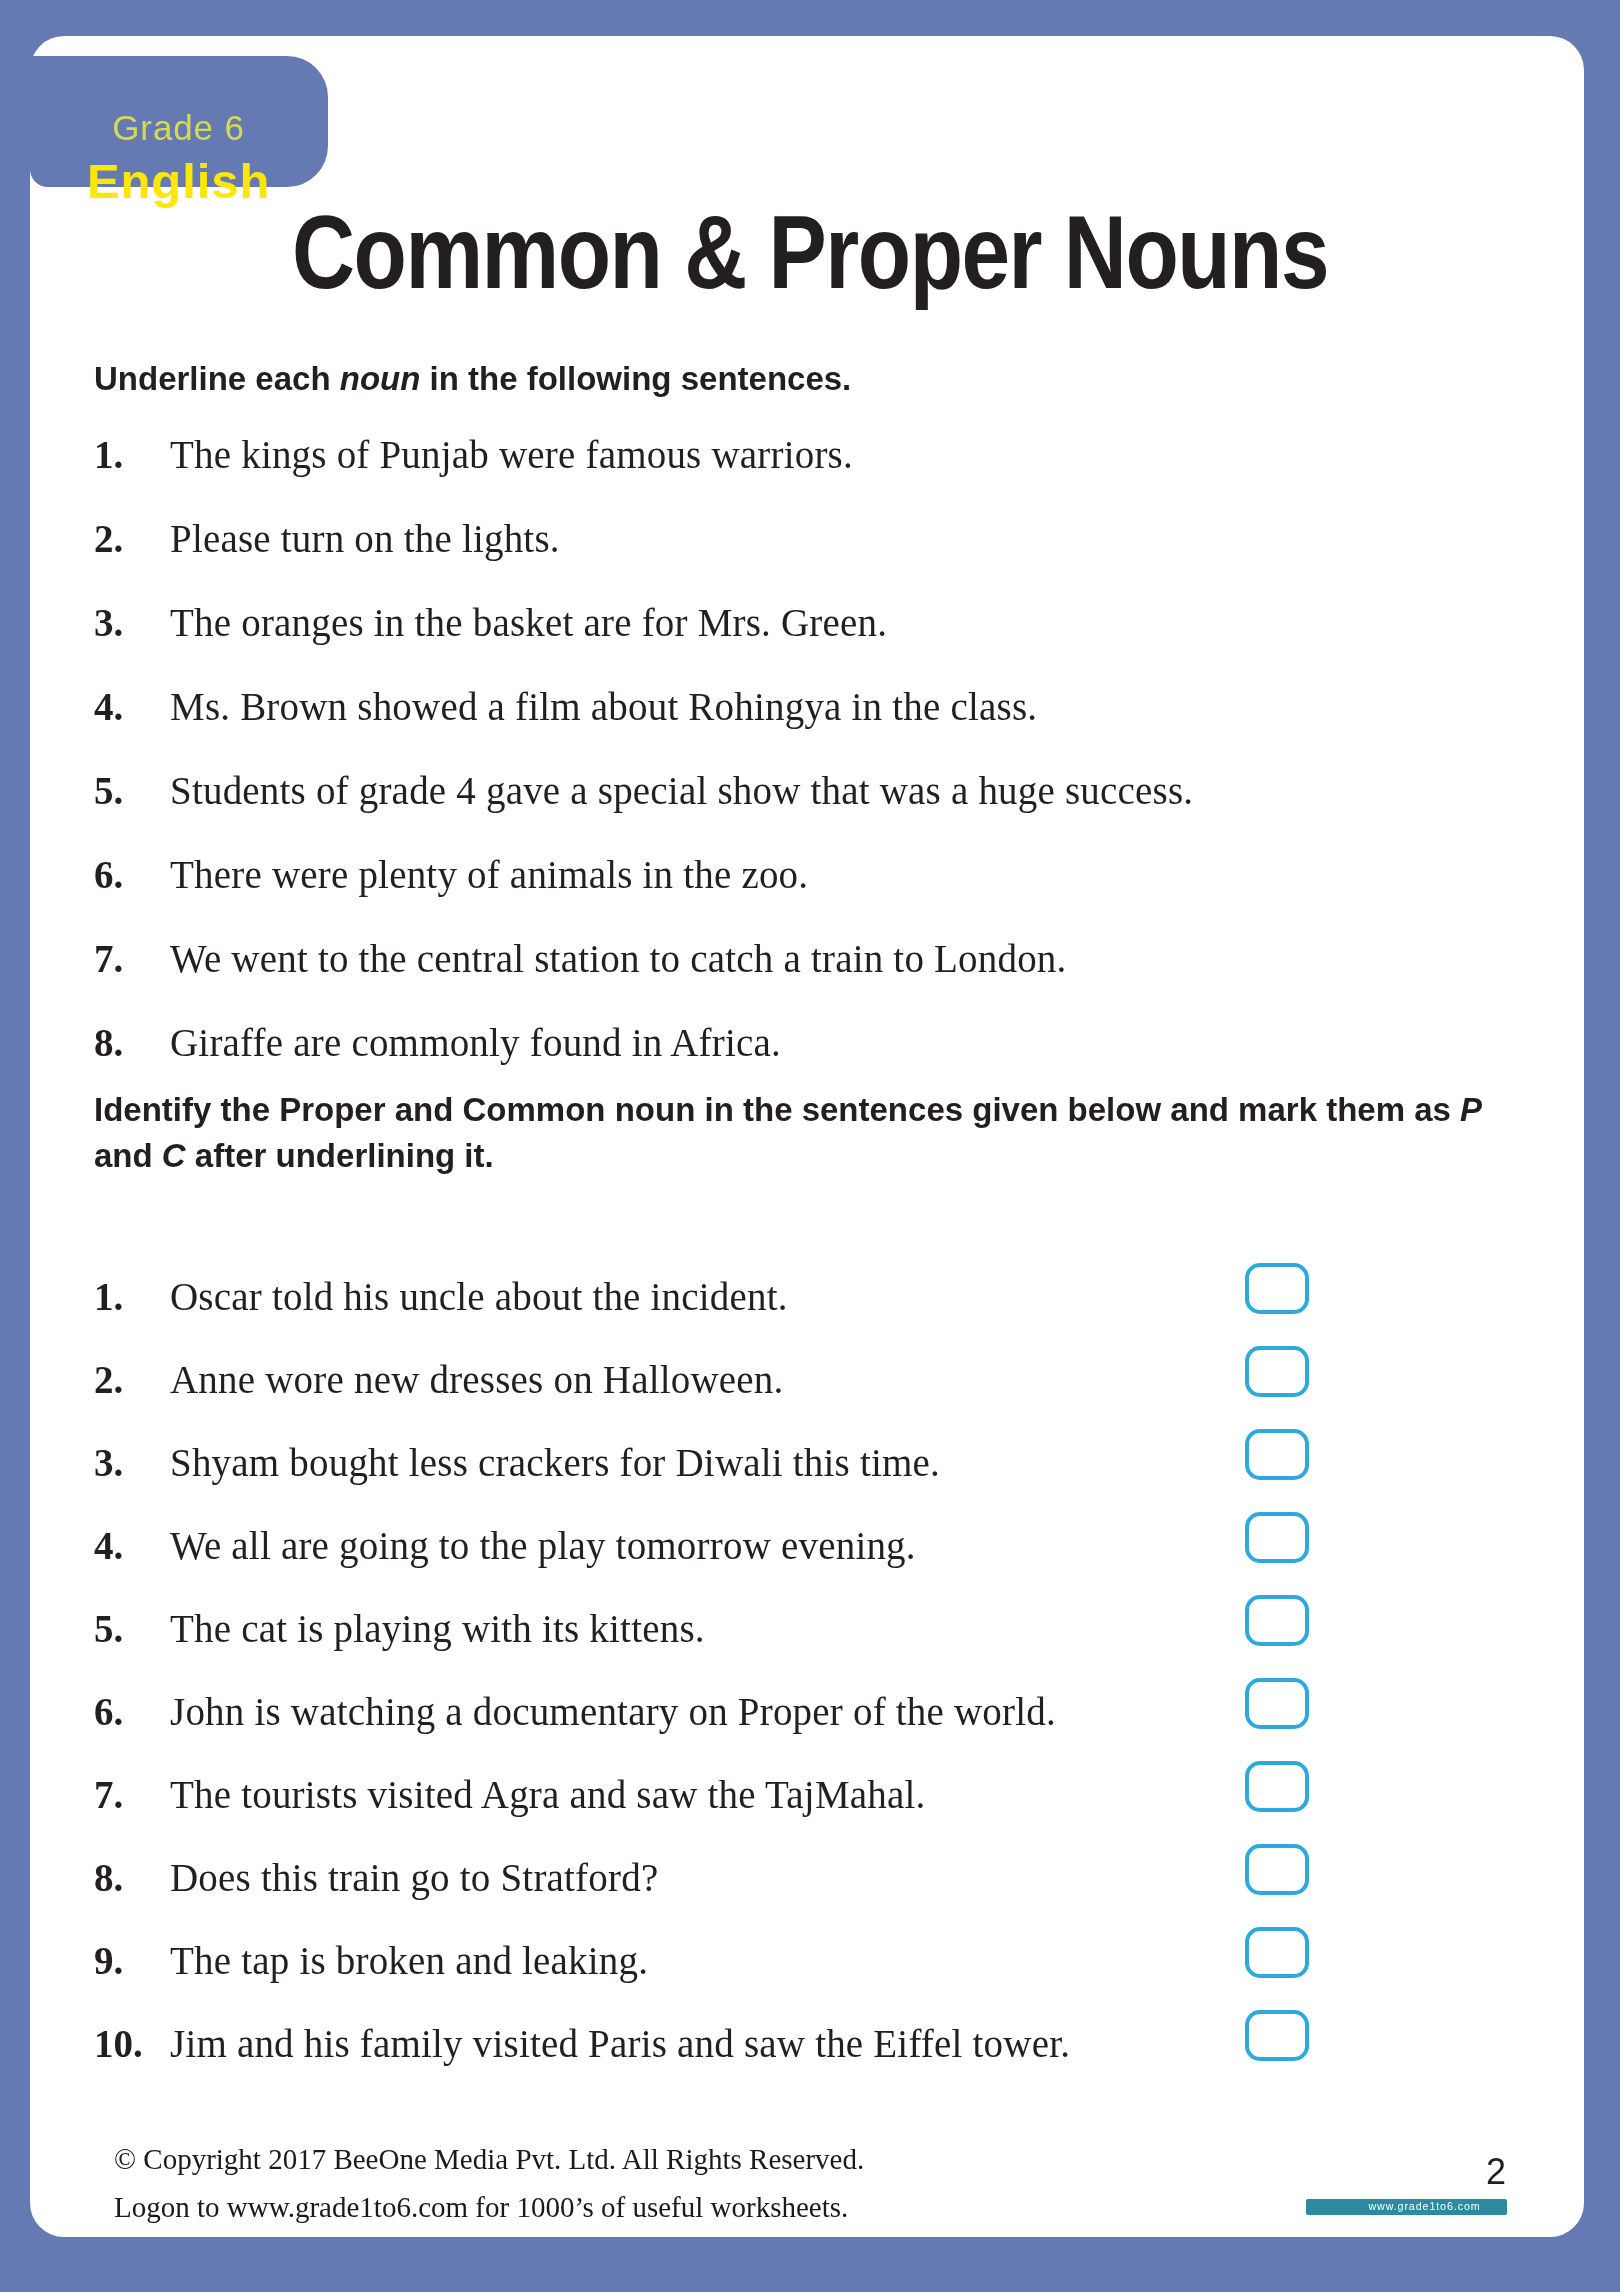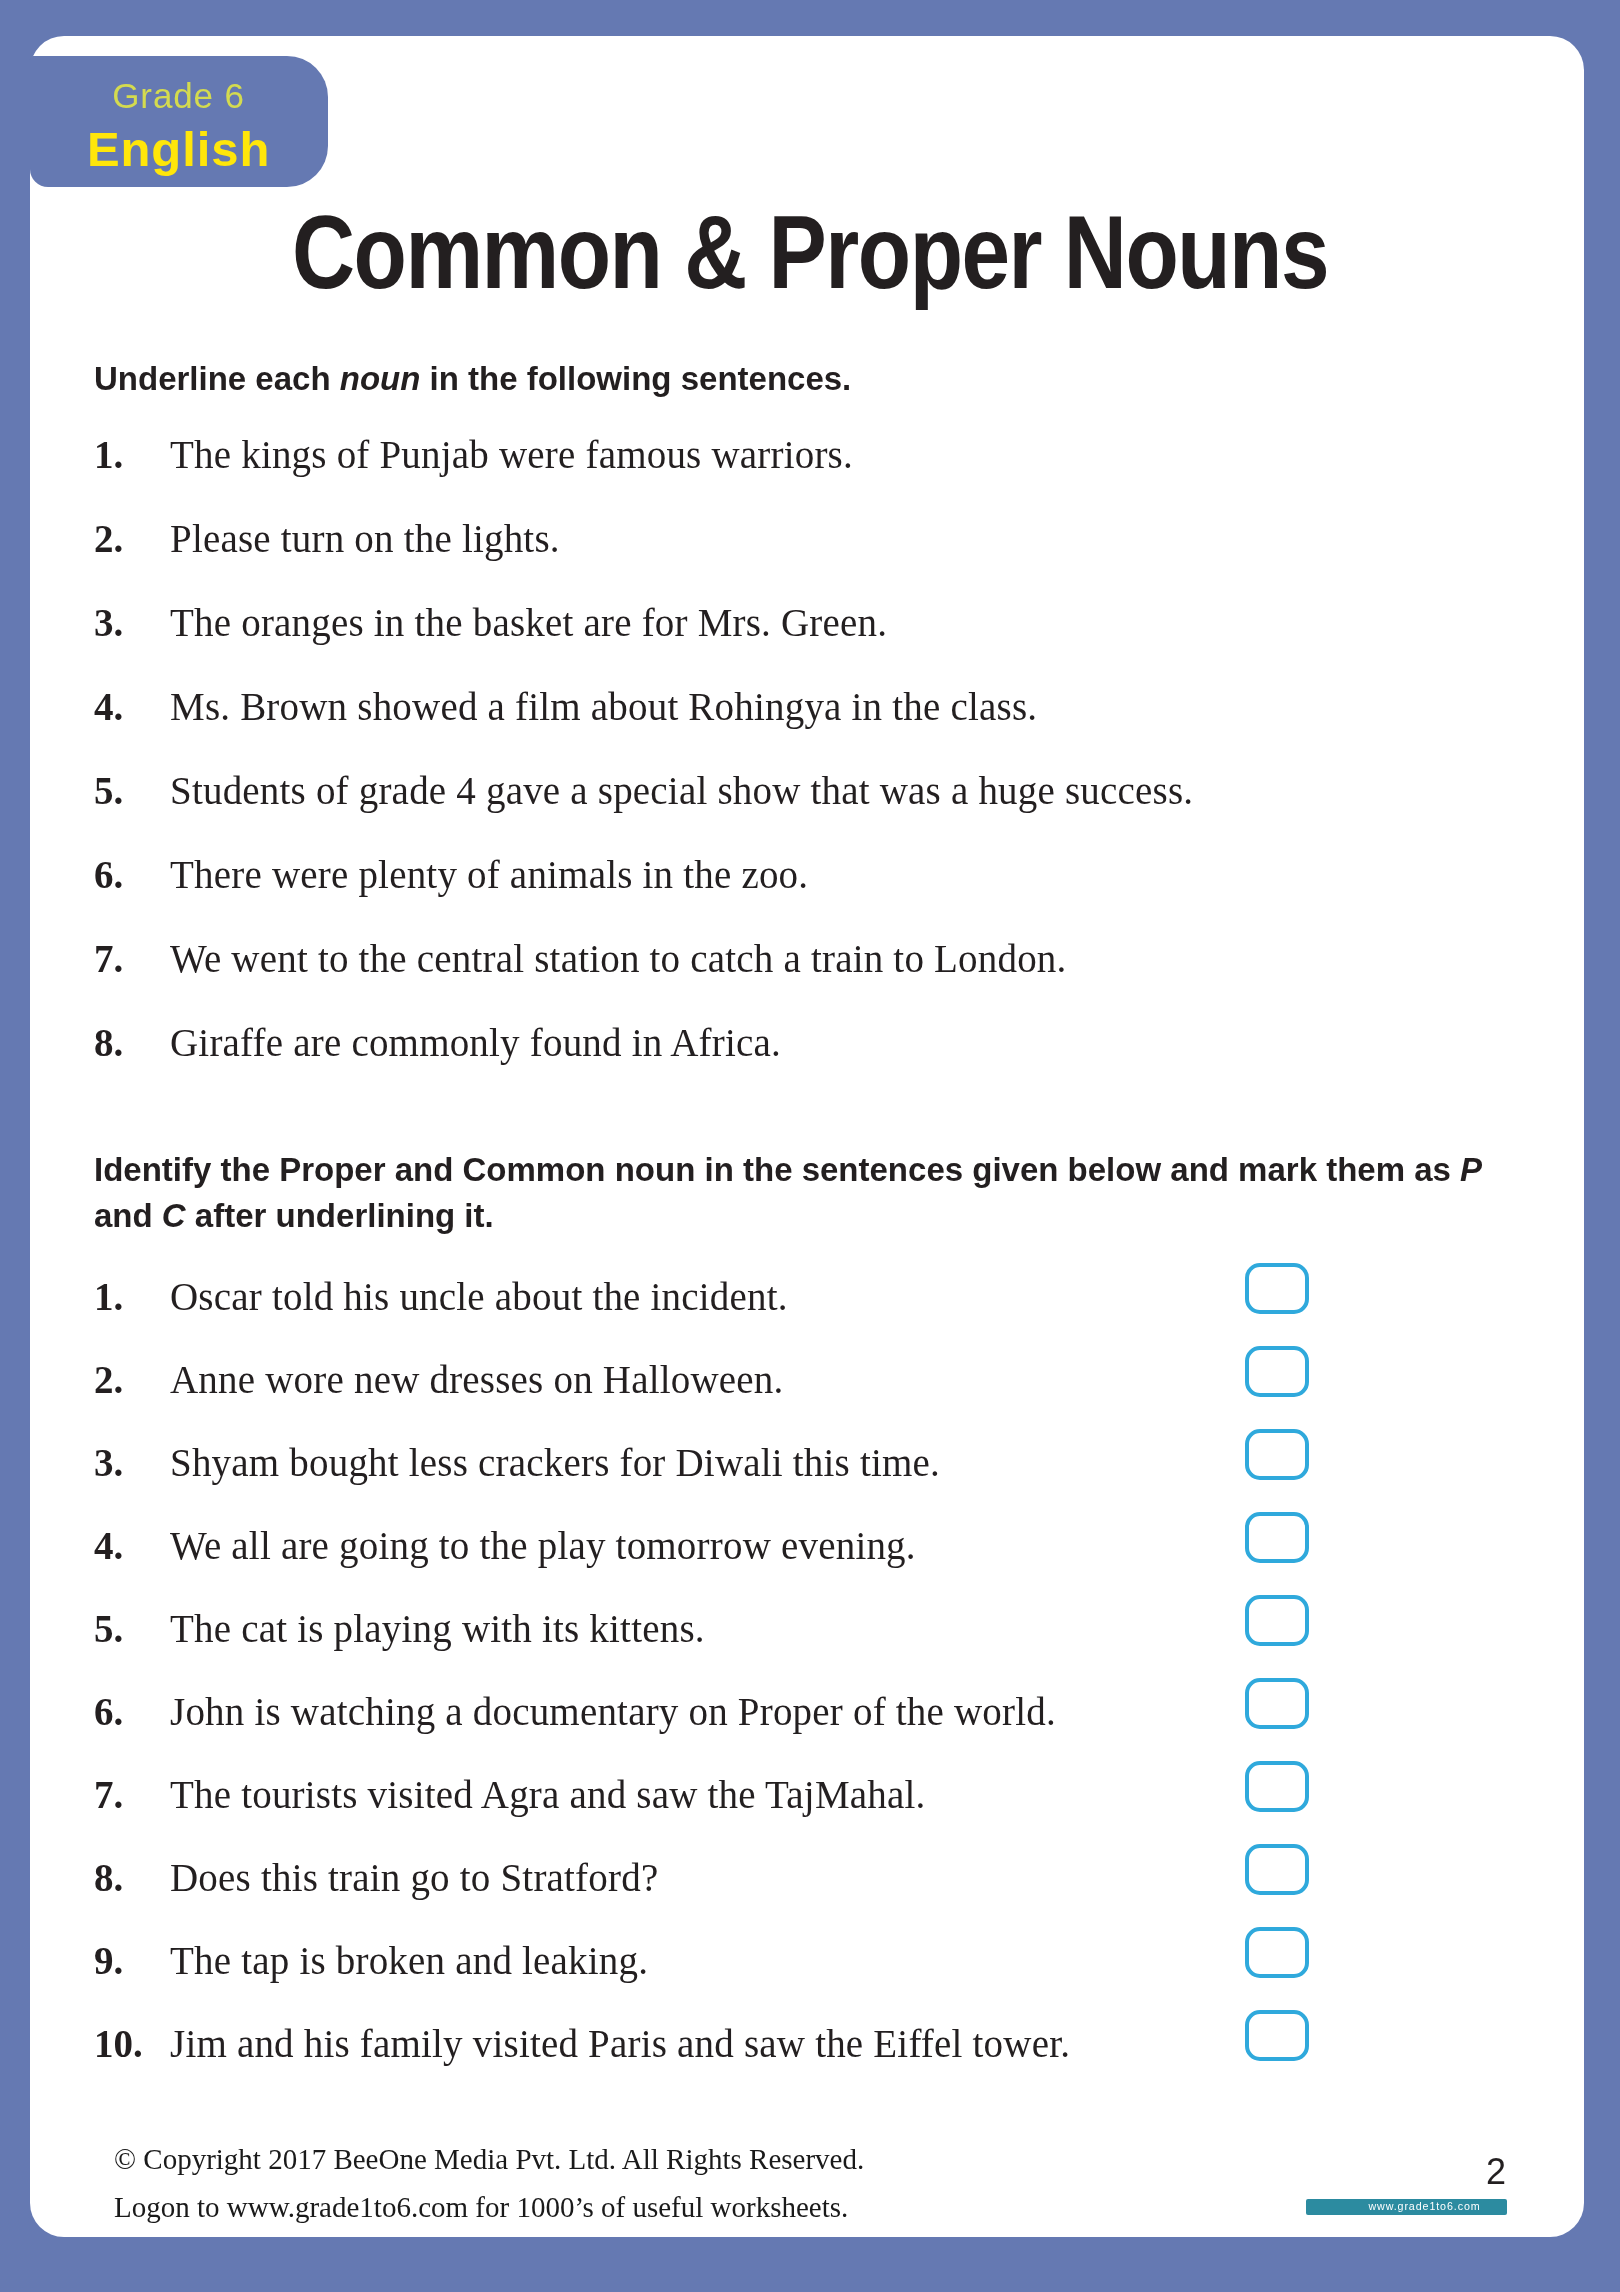--- a/index.html
+++ b/index.html
@@ -35,20 +35,21 @@
     width:298px;height:131px;
     background:var(--purple);
     border-radius:3.6px 41px 41px 18px;
     text-align:center;
     padding-top:19.7px;
   }
   .badge-grade{
     font-size:35px;
     color:var(--grade-yellow);
     letter-spacing:0.9px;
+    margin-top:32px;
   }
   .badge-subject{
     margin-top:5.4px;
     font-size:49px;
     font-weight:700;
     color:var(--english-yellow);
     letter-spacing:0.9px;
   }
   .title{
     position:absolute;
@@ -63,21 +64,21 @@
     color:var(--text-black);
   }
   .instr{
     position:absolute;
     left:94px;
     font-size:33px;
     font-weight:700;
     color:var(--text-black);
   }
   .instr1{top:358px;line-height:1.3;}
-  .instr2{top:1147px;line-height:1.38;max-width:1402px;}
+  .instr2{top:1087px;line-height:1.38;max-width:1402px;}
   .instr em{font-style:italic;}
   .list{
     position:absolute;
     left:94px;right:54px;font-family:Liberation Serif, serif;
   }
   .list1{top:425px;}
   .list2{top:1263px;}
   .row{position:relative;}
   .list1 .row{height:84px;padding-top:7.2px;}
   .list2 .row{height:83px;padding-top:10.7px;}

